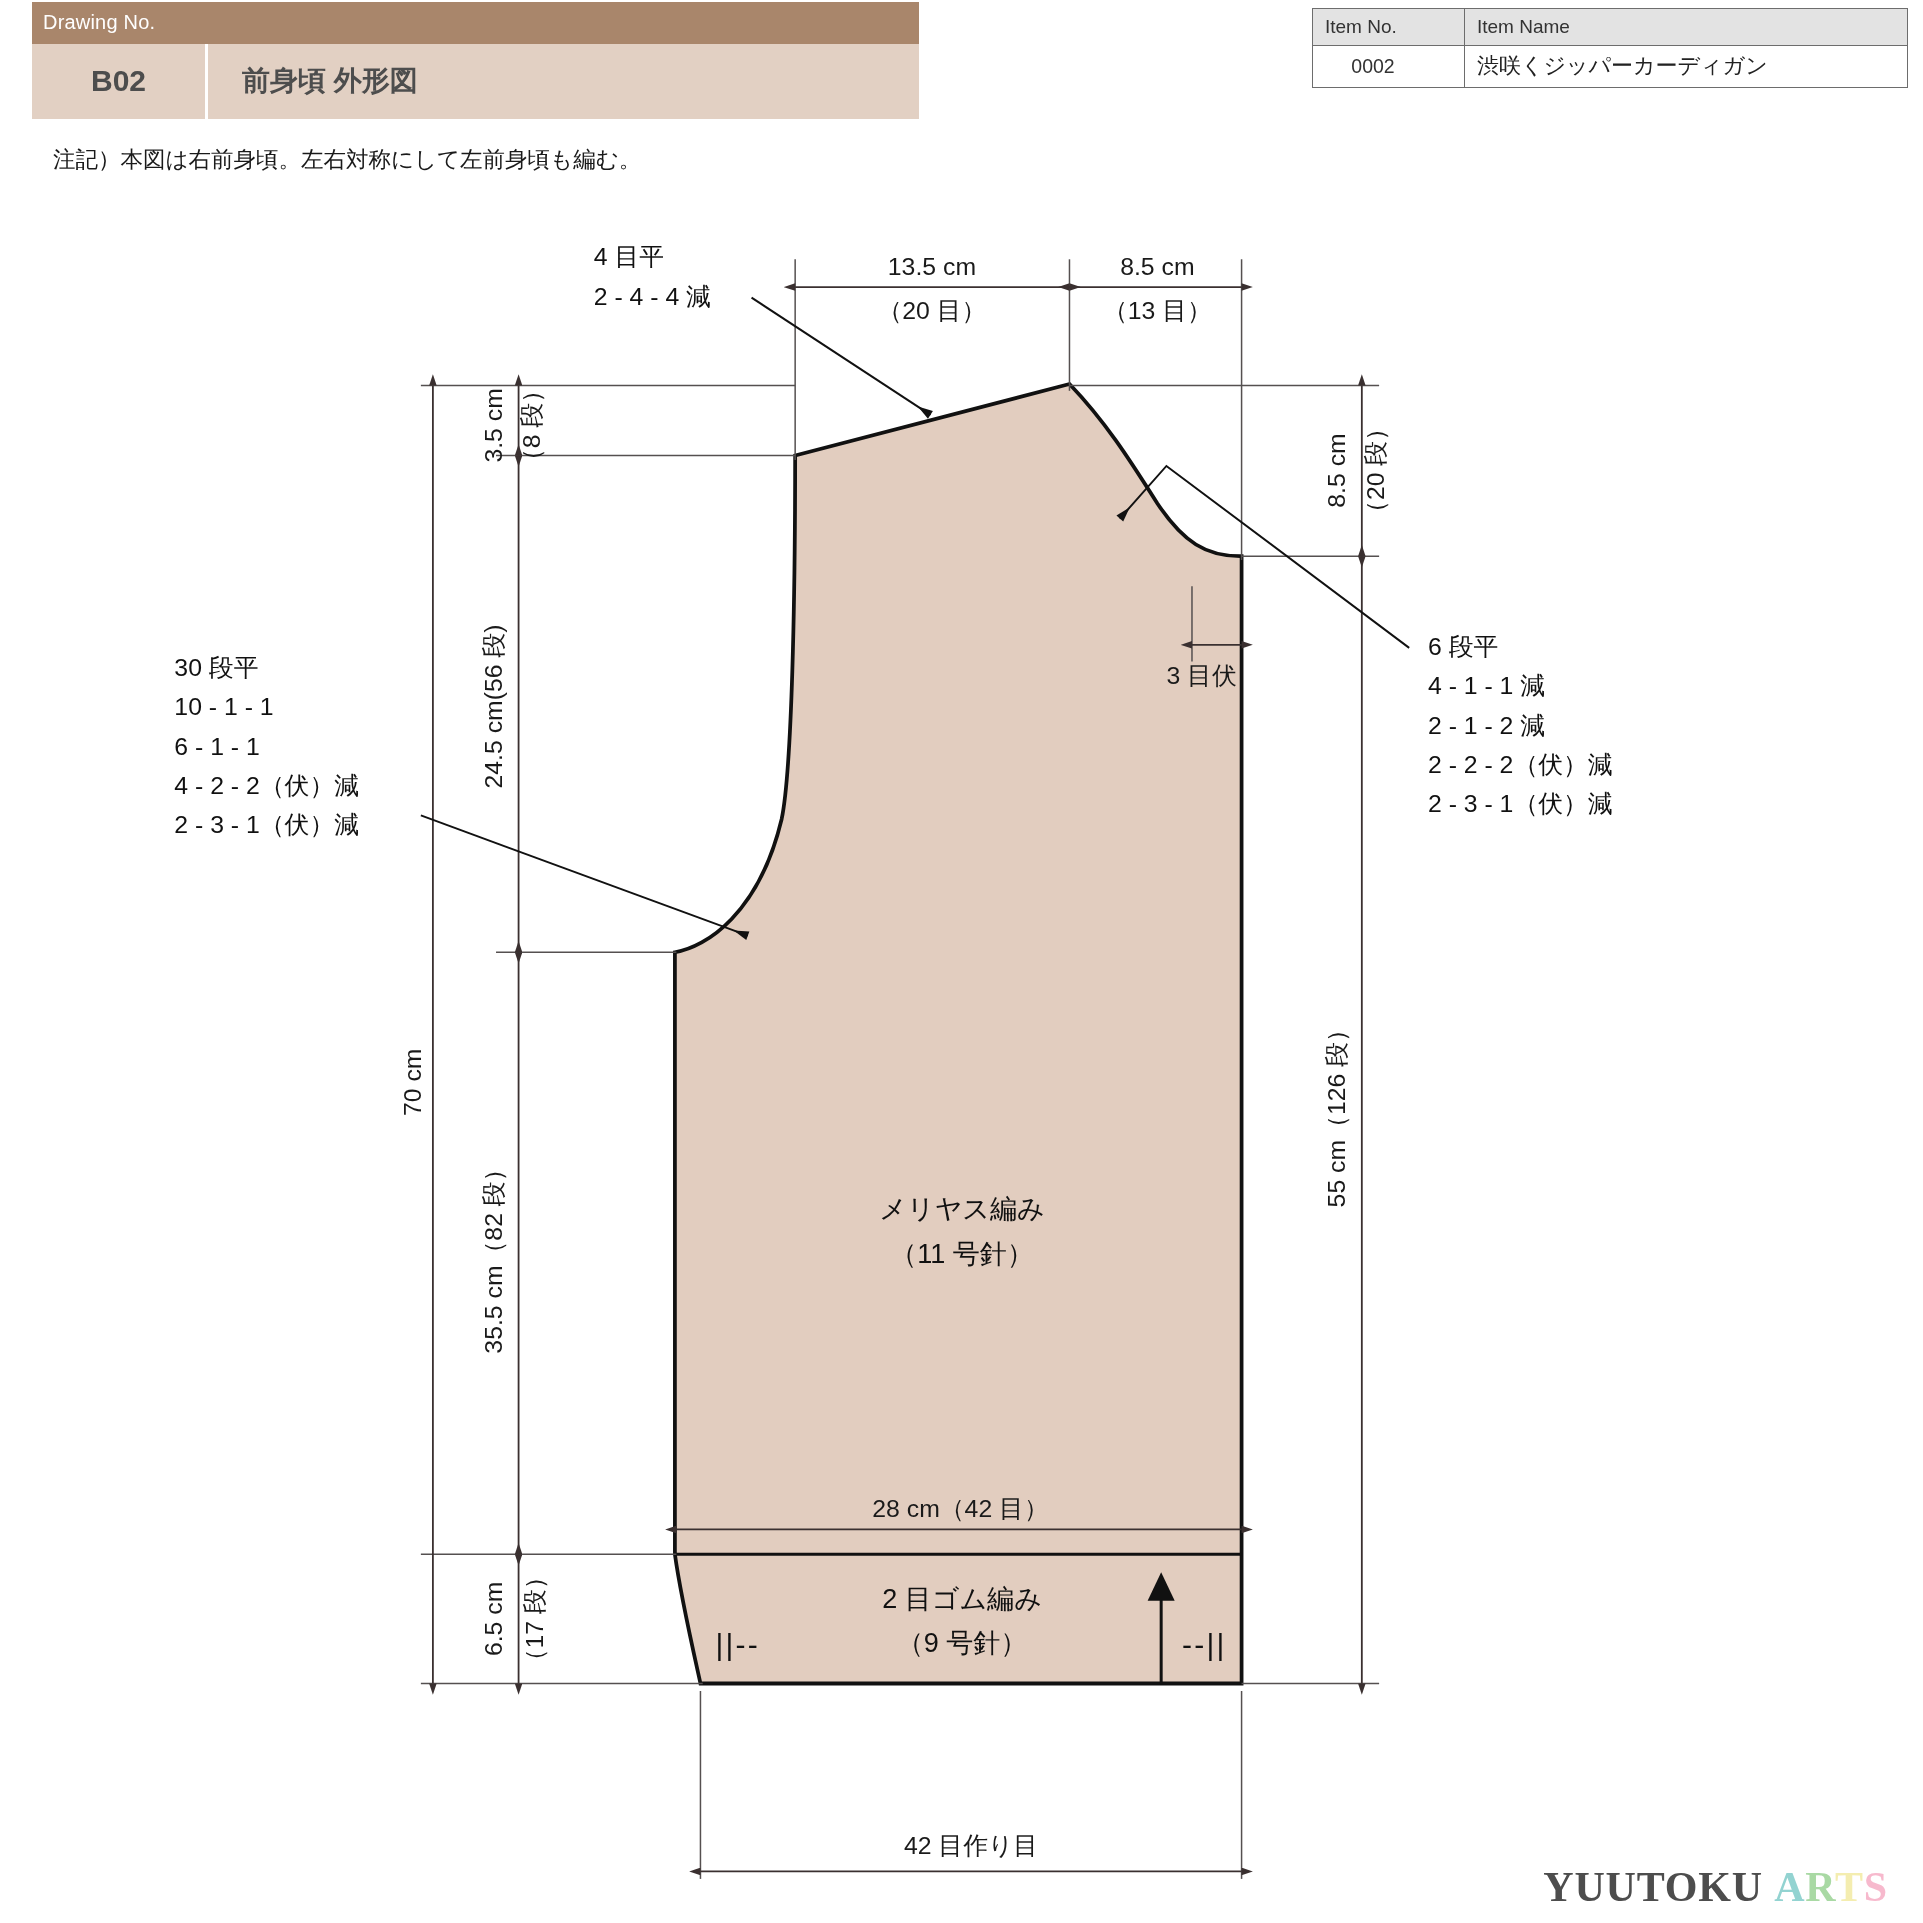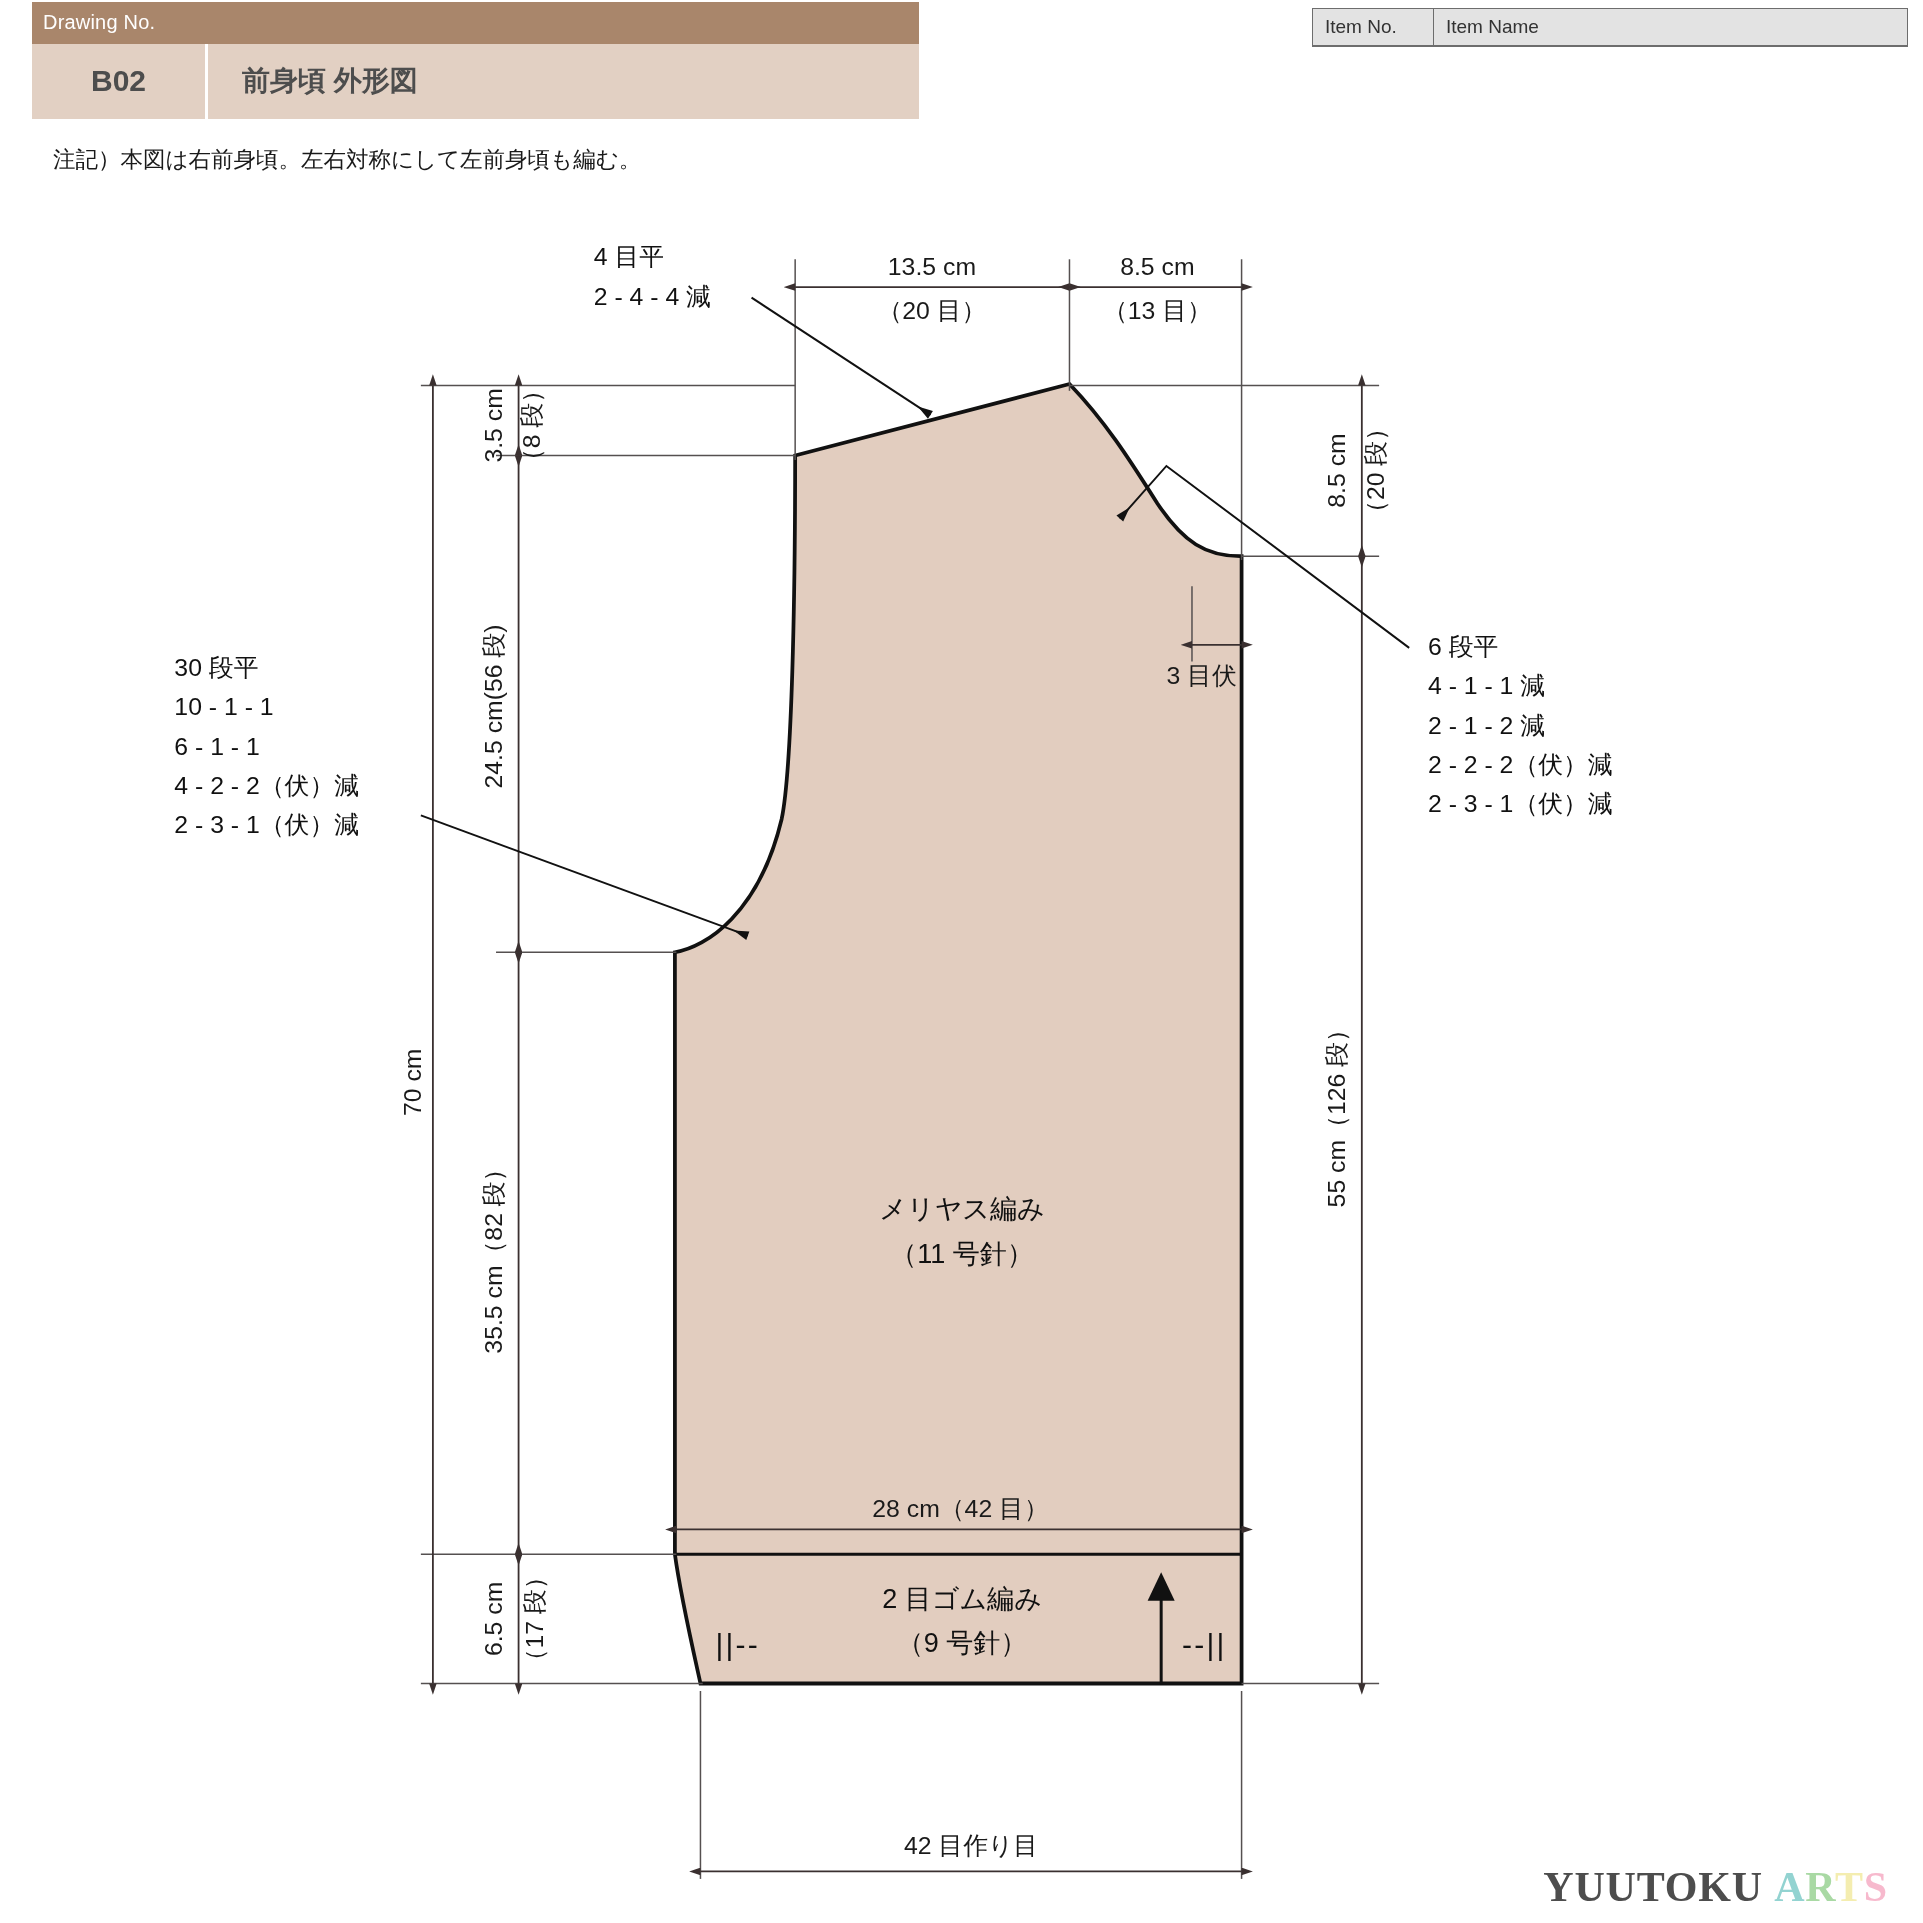--- a/index.html
+++ b/index.html
@@ -100,20 +100,21 @@
     box-sizing: border-box;
     display: flex;
     align-items: center;
   }
   .it-col-b {
     flex: 1;
     box-sizing: border-box;
     border-left: 1.5px solid #6d6d6d;
     display: flex;
     align-items: center;
+    margin-left: 31px;
   }
   .it-head .it-col-a, .it-head .it-col-b {
     font-size: 19px;
     color: #333333;
     padding-left: 12px;
   }
   .it-body .it-col-a {
     font-size: 19.5px;
     color: #333333;
     justify-content: center;
@@ -184,20 +185,24 @@
     <div class="tb-col-b">前身頃  外形図</div>
   </div>
 </div>
 
 <div id="note-line">注記）本図は右前身頃。左右対称にして左前身頃も編む。</div>
 
 <div id="item-table">
   <div class="it-head">
     <div class="it-col-a">Item No.</div>
     <div class="it-col-b">Item Name</div>
+  </div>
+  <div class="it-body">
+    <div class="it-col-a">0002</div>
+    <div class="it-col-b">渋咲くジッパーカーディガン</div>
   </div>
 </div>
 
 <svg id="drawing" viewBox="0 0 2560 2560">
   <defs>
     <marker id="arrL" markerWidth="16" markerHeight="16" refX="15" refY="5" orient="auto" markerUnits="userSpaceOnUse">
       <path d="M15,0 L15,10 L0,5 Z" fill="#3a3030"></path>
     </marker>
     <marker id="arrR" markerWidth="16" markerHeight="16" refX="1" refY="5" orient="auto" markerUnits="userSpaceOnUse">
       <path d="M1,0 L1,10 L16,5 Z" fill="#3a3030"></path>

